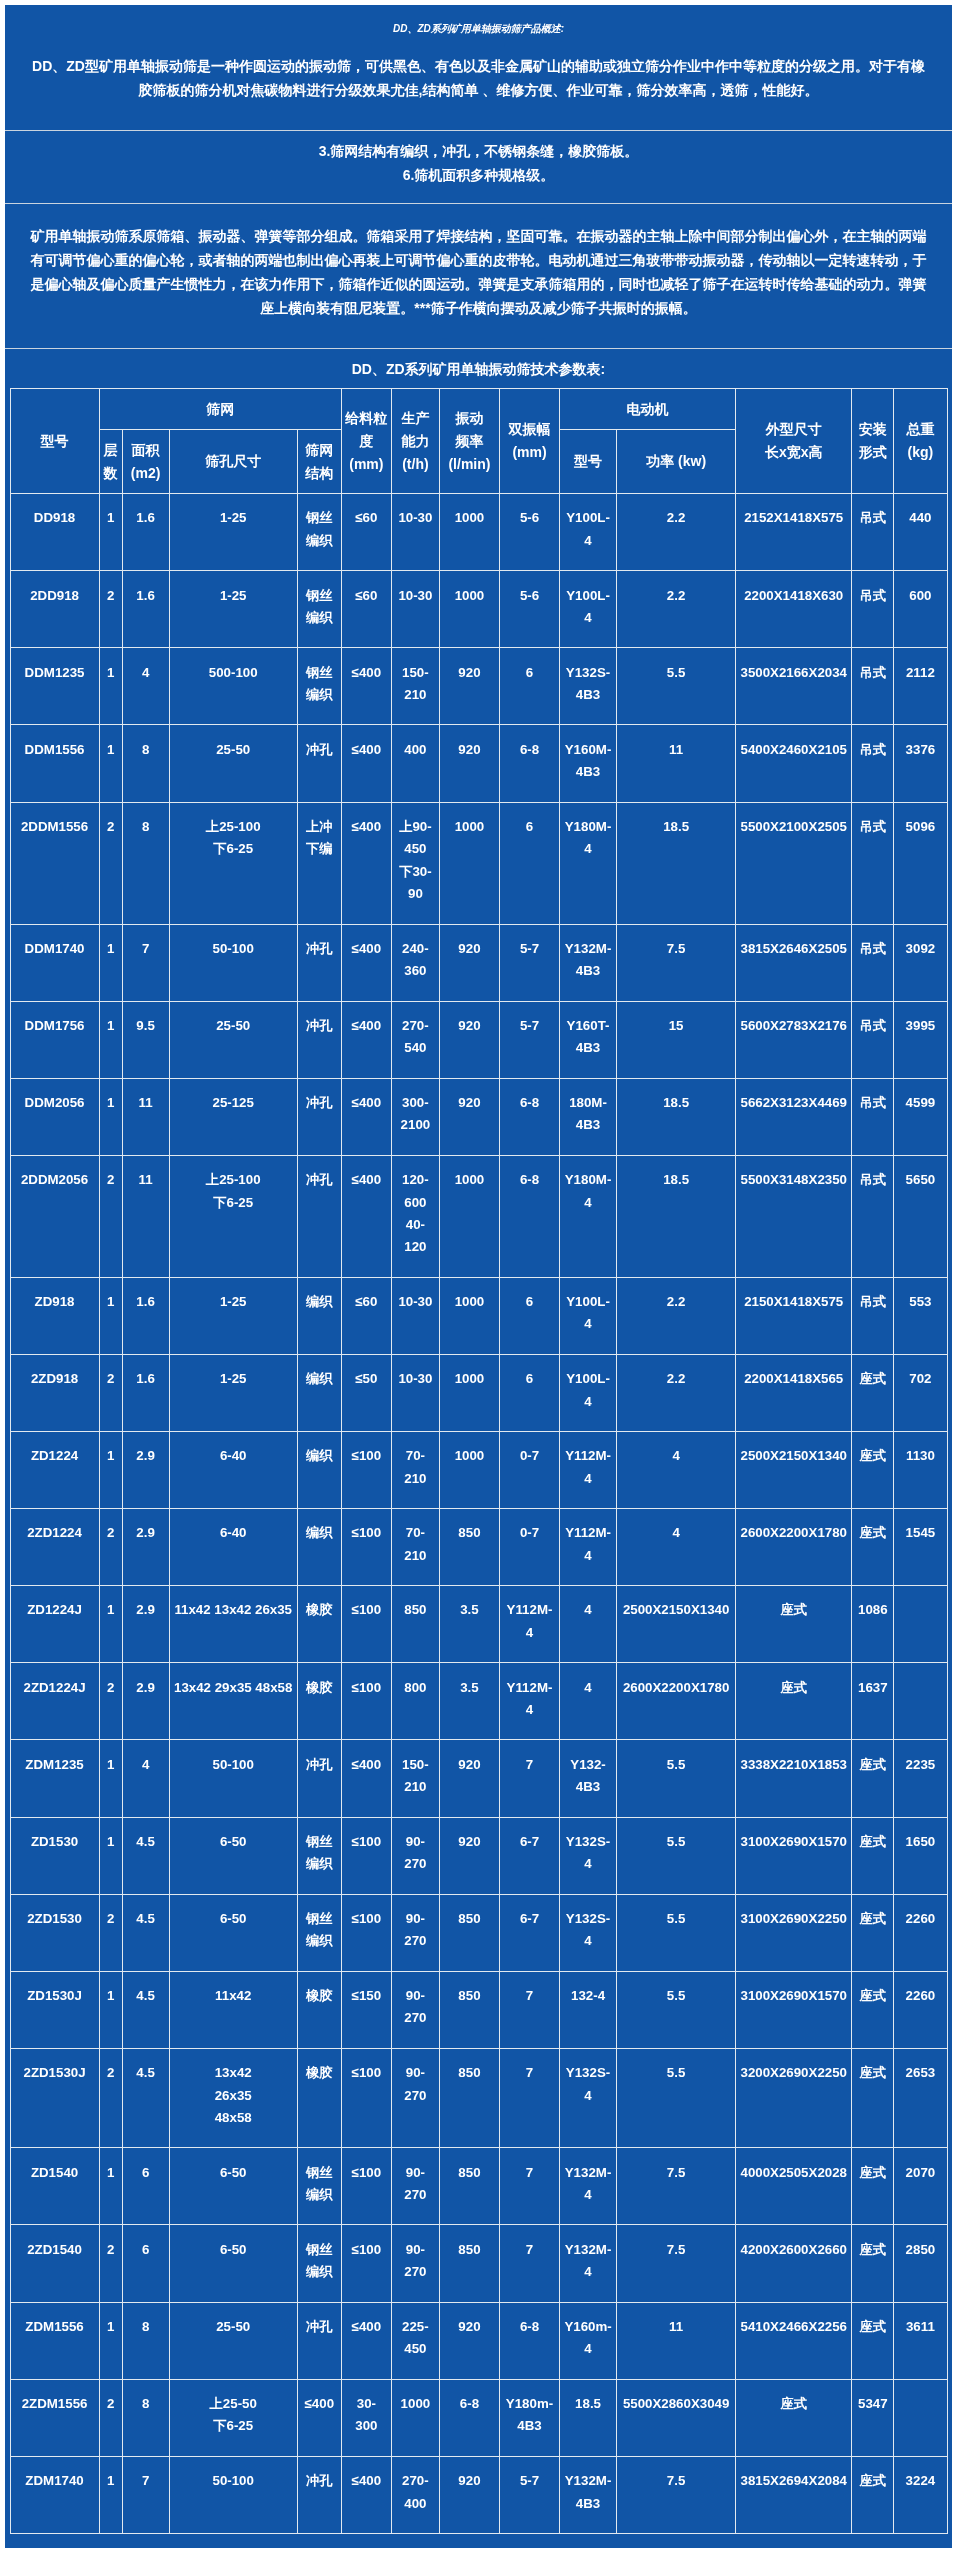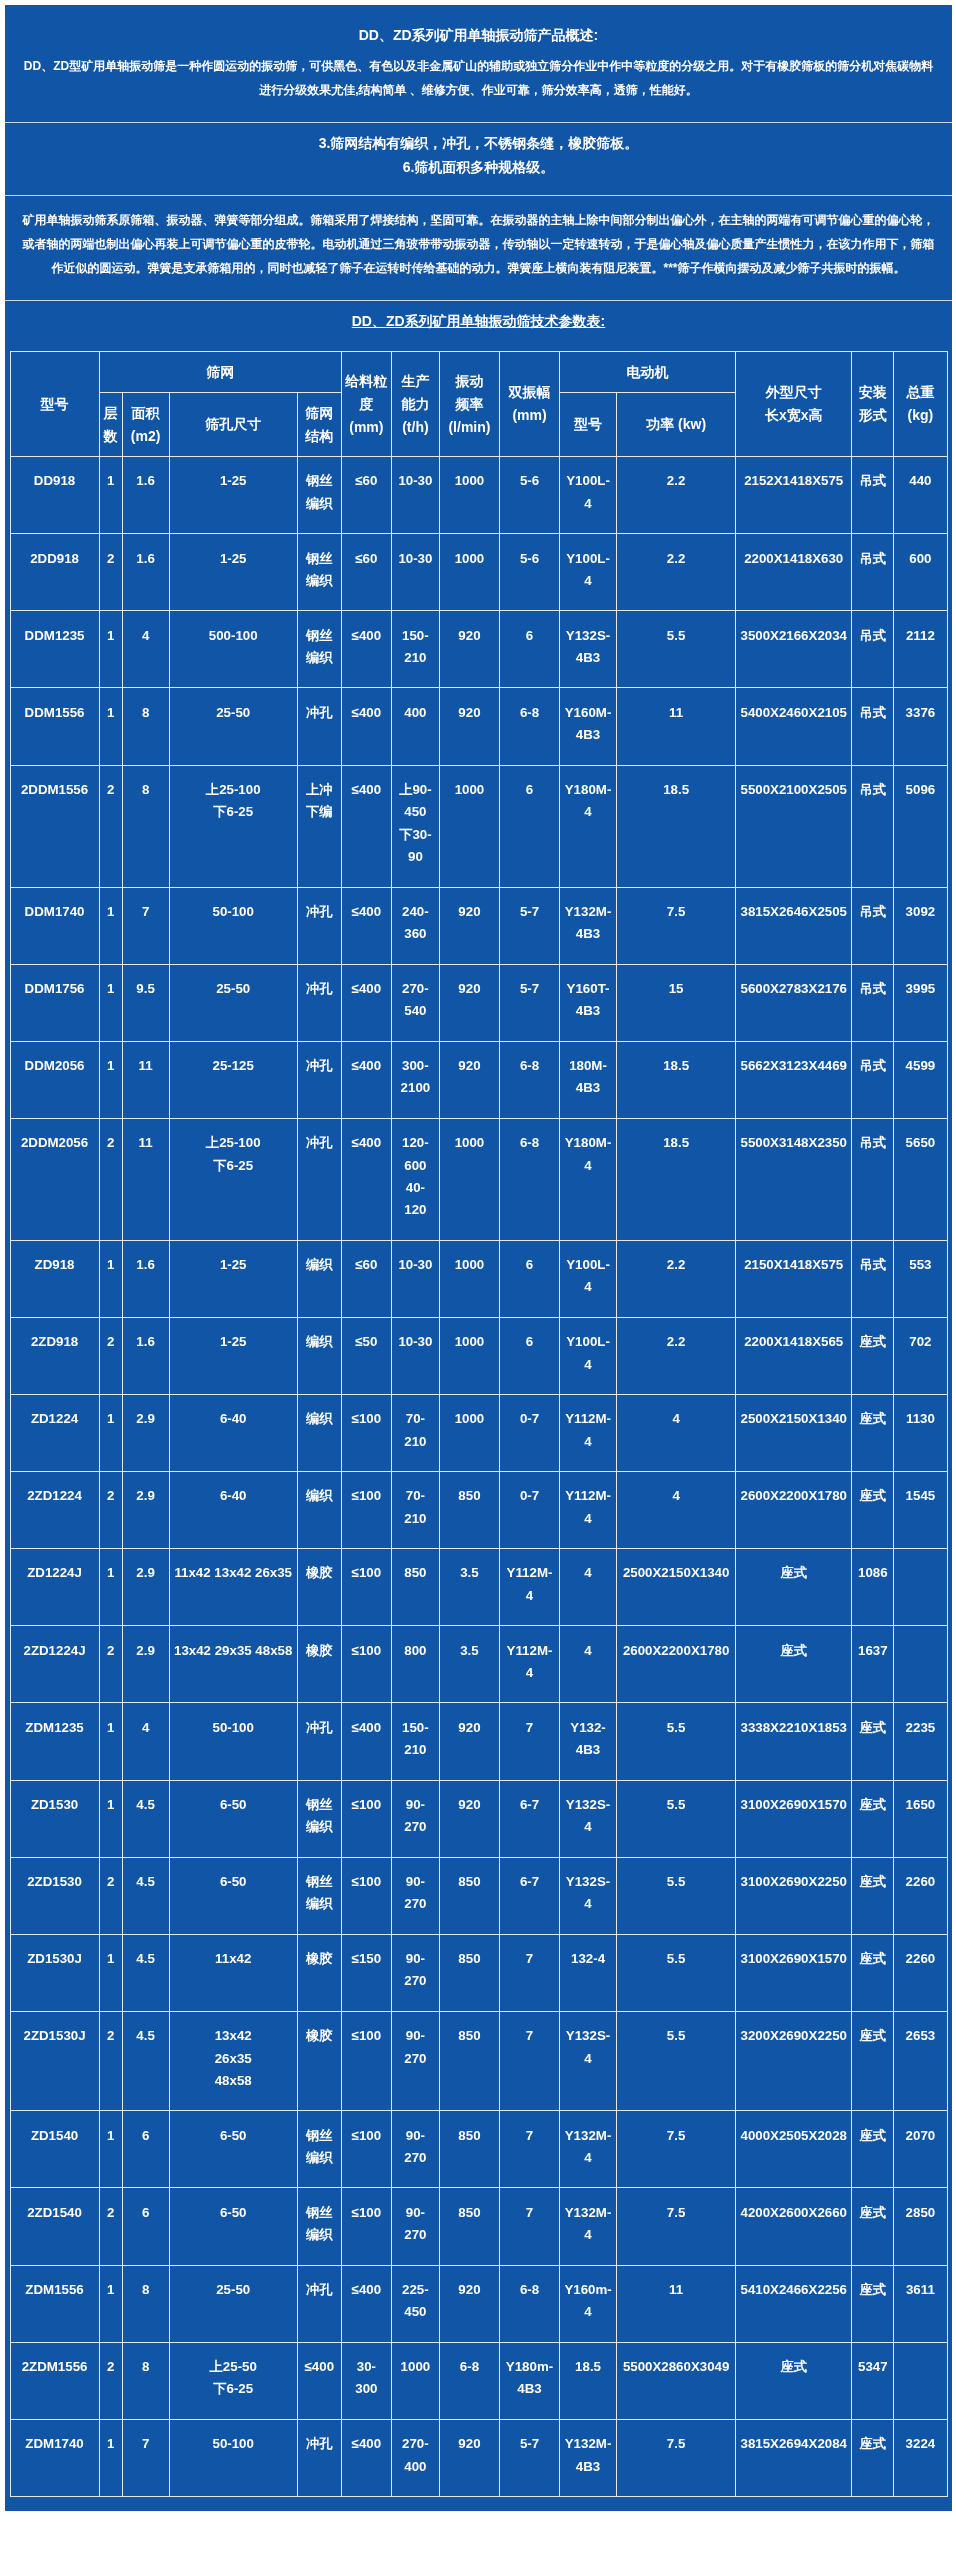--- a/index.html
+++ b/index.html
@@ -1,25 +1,25 @@
 <!DOCTYPE html>
 <html style="font-size:9.7px"><head>
 <meta charset="utf-8">
 <style>
   html,body{margin:0;padding:0;background:#fff;}
   body{font-family:"Liberation Sans","DejaVu Sans",sans-serif;}
   .page{width:957px;box-sizing:border-box;background:#ffffff;padding:4.8px;}
   .blue-panel{background:#1155a6;color:#ffffff;font-weight:bold;}
   .section{padding:8.5px 12px 15.7px;text-align:center;border-bottom:1.2px solid #c9d4df;}
   .section:last-child{border-bottom:none;}
-  .sec-title{font-size:14px;line-height:24px;margin:6px;padding:3.6px 0 1.2px;}
-  .sec-body{font-size:12px;line-height:24px;margin:4px;padding:0;}
+  .sec-title{font-size:10px;line-height:24px;margin:0;padding:3.6px 0 1.2px;font-style:italic;}
+  .sec-body{font-size:14px;line-height:24px;margin:12px;padding:0;}
   .feature-item{font-size:14px;line-height:24px;margin:0;}
   .table-section{padding:6px 3.6px 14.5px;}
-  .table-title{font-size:14px;line-height:28px;text-align:center;margin:0 0 16px;text-decoration:underline;}
+  .table-title{font-size:14px;line-height:28px;text-align:center;margin:0 0 5px;}
   table.params{border-collapse:collapse;table-layout:fixed;width:938px;margin:0 auto;}
   table.params th, table.params td{
     border:1.2px solid #e2e9f0;
     color:#fff;font-weight:bold;text-align:center;
     white-space:pre-line;word-wrap:break-word;overflow:hidden;
   }
   table.params th{font-size:14px;line-height:23px;vertical-align:middle;padding:8.5px 1.8px;}
   table.params td{font-size:13.3px;line-height:22.4px;vertical-align:top;padding:13.3px 2.4px 18px;}
   
   col.c0{width:89px;} col.c1{width:23px;}  col.c2{width:47px;}  col.c3{width:128px;}

